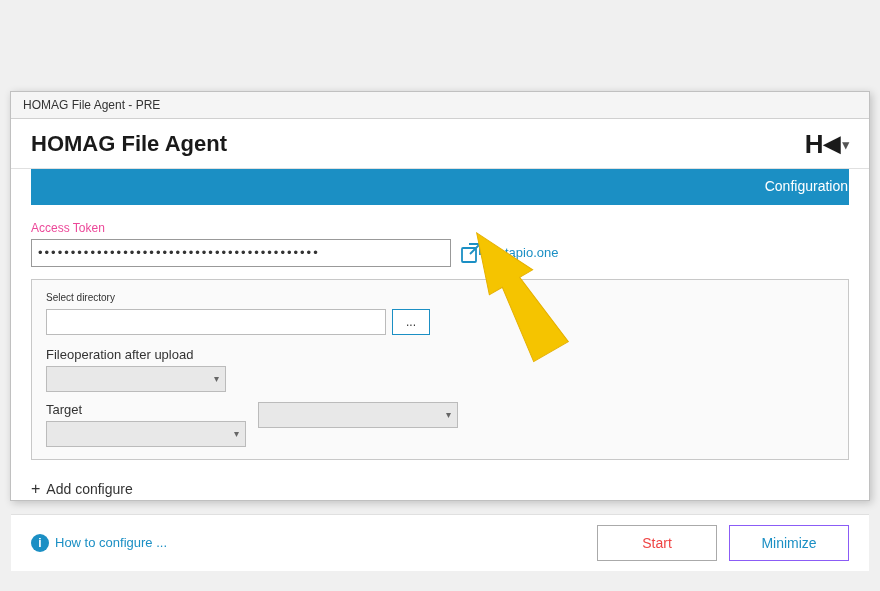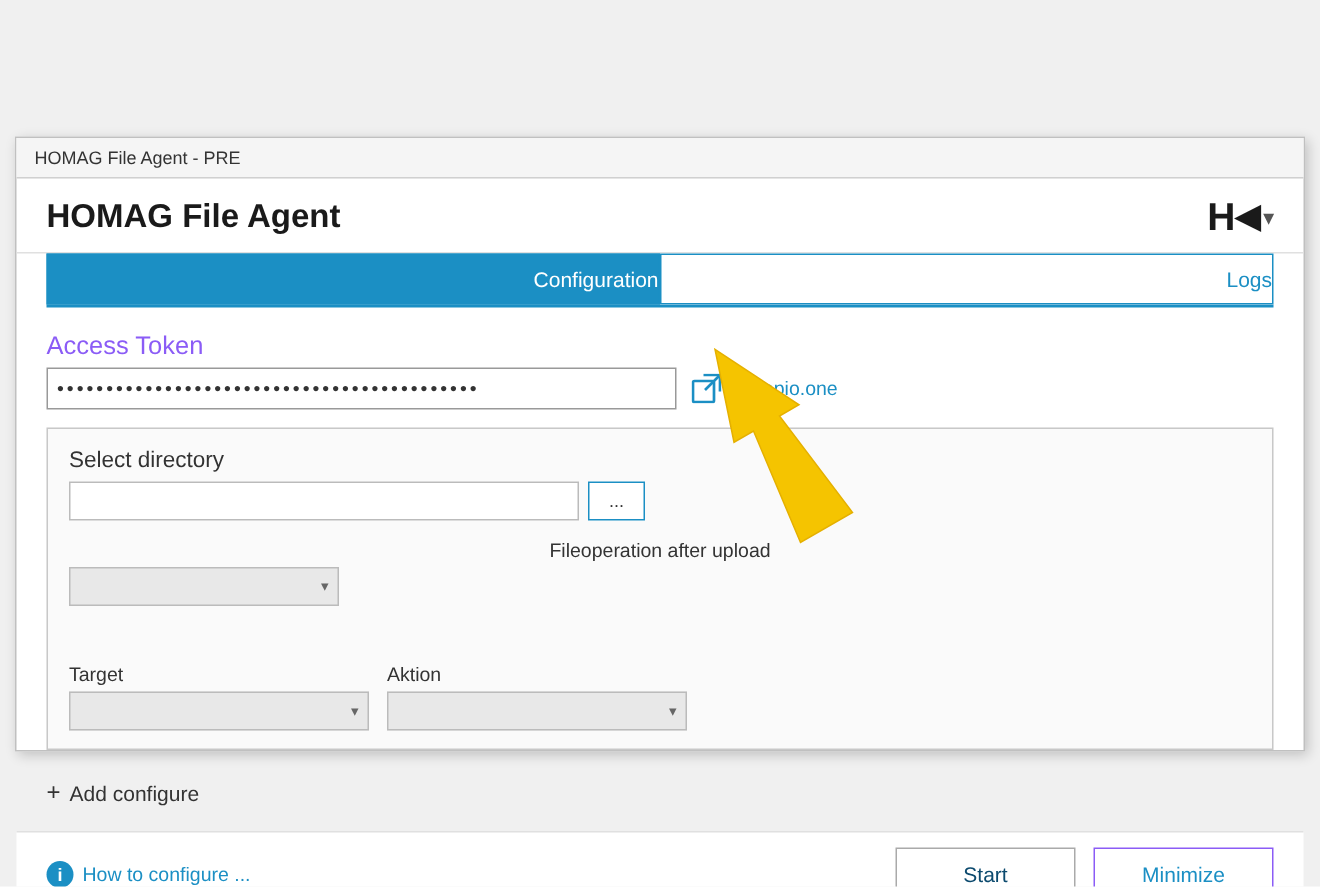--- a/index.html
+++ b/index.html
@@ -82,22 +82,22 @@
       flex: 1;
       padding: 16px 20px;
       display: flex;
       flex-direction: column;
       gap: 0;
     }
     .access-token-section {
       margin-bottom: 12px;
     }
     .field-label {
-      font-size: 17px;
-      color: #8b5cf6;
+      font-size: 12px;
+      color: #ec4899;
       margin-bottom: 4px;
     }
     .token-row {
       display: flex;
       align-items: center;
       gap: 10px;
       position: relative;
     }
     .token-input {
       width: 420px;
@@ -124,21 +124,21 @@
       text-decoration: none;
       font-size: 13px;
     }
     .directory-section {
       border: 1px solid #c8c8c8;
       padding: 12px 14px;
       margin-bottom: 10px;
       background: #fafafa;
     }
     .dir-label {
-      font-size: 15px;
+      font-size: 10px;
       color: #333;
       margin-bottom: 6px;
     }
     .dir-row {
       display: flex;
       align-items: center;
       gap: 6px;
       margin-bottom: 12px;
     }
     .dir-input {
@@ -159,21 +159,20 @@
       font-size: 12px;
       cursor: pointer;
       display: flex;
       align-items: center;
       justify-content: center;
     }
     .fileoperation-label {
       font-size: 13px;
       color: #333;
       margin-bottom: 4px;
-      text-align: center;
     }
     .dropdown {
       height: 26px;
       border: 1px solid #bbb;
       background: #e8e8e8;
       padding: 2px 6px;
       font-size: 12px;
       cursor: pointer;
       display: flex;
       align-items: center;
@@ -182,21 +181,20 @@
       width: 180px;
     }
     .target-aktion-row {
       display: flex;
       gap: 12px;
     }
     .col-label {
       font-size: 13px;
       color: #333;
       margin-bottom: 4px;
-      margin-top: 28px;
     }
     .dropdown-wide {
       height: 26px;
       border: 1px solid #bbb;
       background: #e8e8e8;
       padding: 2px 6px;
       font-size: 12px;
       cursor: pointer;
       display: flex;
       align-items: center;
@@ -249,21 +247,21 @@
       display: flex;
       gap: 12px;
     }
     .btn-start {
       width: 120px;
       height: 36px;
       border: 1px solid #aaa;
       background: #fff;
       font-size: 14px;
       cursor: pointer;
-      color: #0c4a6e;
+      color: #ef4444;
     }
     .btn-minimize {
       width: 120px;
       height: 36px;
       border: 1px solid #8b5cf6;
       background: #fff;
       font-size: 14px;
       cursor: pointer;
       color: #1b8fc4;
     }
@@ -290,23 +288,20 @@
     <div class="logo">
       <span class="logo-text">H</span>
         <span style="font-size:22px;font-weight:900;letter-spacing:-1px;">◀</span>
       <span style="font-size:13px;color:#555;margin-left:1px;">▾</span>
     </div>
   </div>
 
   <div class="tabs">
     <div class="tab active">
       <span>Configuration</span>
-    </div>
-    <div class="tab inactive">
-      <span>Logs</span>
     </div>
   </div>
 
   <div class="content">
 
     <div class="access-token-section token-area">
       <div class="field-label">Access Token</div>
       <div class="token-row">
         <input class="token-input" type="password" value="abcdefghijklmnopqrstuvwxyz1234567890abcdefg" placeholder="" style="">
         <button class="external-link-btn">
@@ -345,21 +340,20 @@
 
       <div class="target-aktion-row">
         <div>
           <div class="col-label">Target</div>
           <div class="dropdown-wide">
             <span></span>
             <span class="chevron">▾</span>
           </div>
         </div>
         <div>
-          <div class="col-label">Aktion</div>
           <div class="dropdown-wide">
             <span></span>
             <span class="chevron">▾</span>
           </div>
         </div>
       </div>
     </div>
 
     <div class="add-directory">
       <span class="add-plus">+</span>

